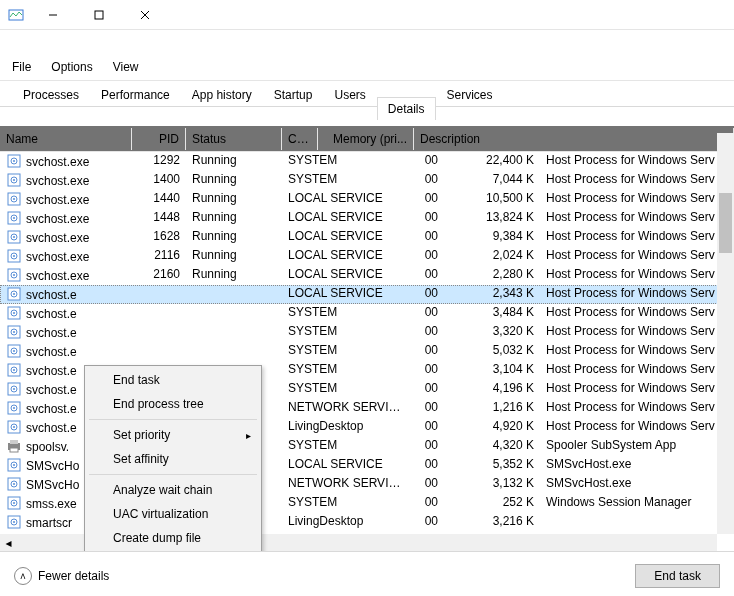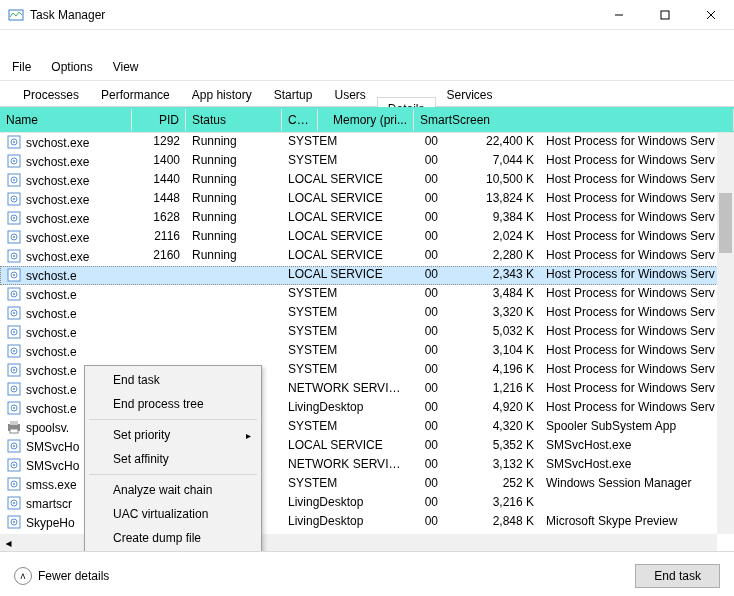--- a/index.html
+++ b/index.html
@@ -12,21 +12,21 @@
 .win-btn { width: 46px; height: 30px; display: flex; align-items: center; justify-content: center; }
 
 .menubar { display: flex; gap: 4px; padding: 2px 4px; border-bottom: 1px solid #e5e5e5; }
 .menubar .menu-item { padding: 4px 8px; cursor: default; margin-top: 24px; }
 
 .tabs { display: flex; padding: 2px 4px 0 12px; border-bottom: 1px solid #d9d9d9; }
 .tab { padding: 4px 10px; border: 1px solid transparent; border-bottom: none; cursor: default; }
 .tab.active { border-color: #d9d9d9; background: #fff; position: relative; top: 14px; }
 
 .table-wrap { position: relative; height: 445px; overflow: hidden; border-bottom: 1px solid #d9d9d9; }
-.thead { display: flex; border-bottom: 1px solid #e5e5e5; background: #5eead4; height: 26px; align-items: center; }
+.thead { display: flex; border-bottom: 1px solid #e5e5e5; background: #737373; height: 26px; align-items: center; margin-top: 19px; }
 .th { padding: 4px 6px; border-right: 1px solid #e5e5e5; white-space: nowrap; overflow: hidden; text-overflow: ellipsis; }
 .tbody { height: 400px; overflow-y: hidden; position: relative; }
 .tr { display: flex; height: 19px; align-items: flex-start; white-space: nowrap; }
 .tr.selected { background: #cce8ff; }
 .tr.selected.dotted { outline: 1px dotted #888; outline-offset: -1px; }
 .td { padding: 1px 6px; overflow: hidden; text-overflow: ellipsis; white-space: nowrap; }
 .td.right { text-align: right; }
 .proc-icon { width: 16px; height: 16px; vertical-align: -3px; margin-right: 4px; display: inline-block; }
 
 
@@ -57,21 +57,20 @@
 </head>
 <body>
 
 <div class="titlebar">
   <span class="app-icon">
     <svg width="16" height="16" viewBox="0 0 16 16">
         <rect x="1" y="3" width="14" height="10" fill="#fff" stroke="#3a7bd5"></rect>
         <polyline points="2,10 5,6 8,9 11,5 14,8" fill="none" stroke="#3cb371" stroke-width="1"></polyline>
       </svg>
   </span>
-  <span class="title">Task Manager</span>
   <div class="win-controls">
     <div class="win-btn">
         <svg width="10" height="10">
           <line x1="1" y1="5" x2="9" y2="5" stroke="#000"></line>
         </svg>
       </div>
     <div class="win-btn">
         <svg width="10" height="10">
           <rect x="1" y="1" width="8" height="8" fill="none" stroke="#000"></rect>
         </svg>
@@ -101,21 +100,21 @@
     <div class="tab">Services</div>
   </div>
 
 <div class="table-wrap">
   <div class="thead" id="thead">
       <div class="th c-name">Name</div>
       <div class="th c-pid">PID</div>
       <div class="th c-stat">Status</div>
       <div class="th c-cpu">CPU</div>
       <div class="th c-mem">Memory (pri...</div>
-      <div class="th c-desc">SmartScreen</div>
+      <div class="th c-desc">Description</div>
     </div>
   <div class="tbody" id="tbody">
       <div class="tr">
         <div class="td c-name"><span class="proc-icon"><svg width="16" height="16">
               <rect x="2" y="2" width="12" height="12" fill="#fff" stroke="#5a8fd6"></rect>
               <circle cx="8" cy="8" r="3" fill="none" stroke="#5a8fd6"></circle>
               <circle cx="8" cy="8" r="1" fill="#5a8fd6"></circle>
             </svg></span>svchost.exe</div>
         <div class="td c-pid right">1292</div>
         <div class="td c-stat">Running</div>

